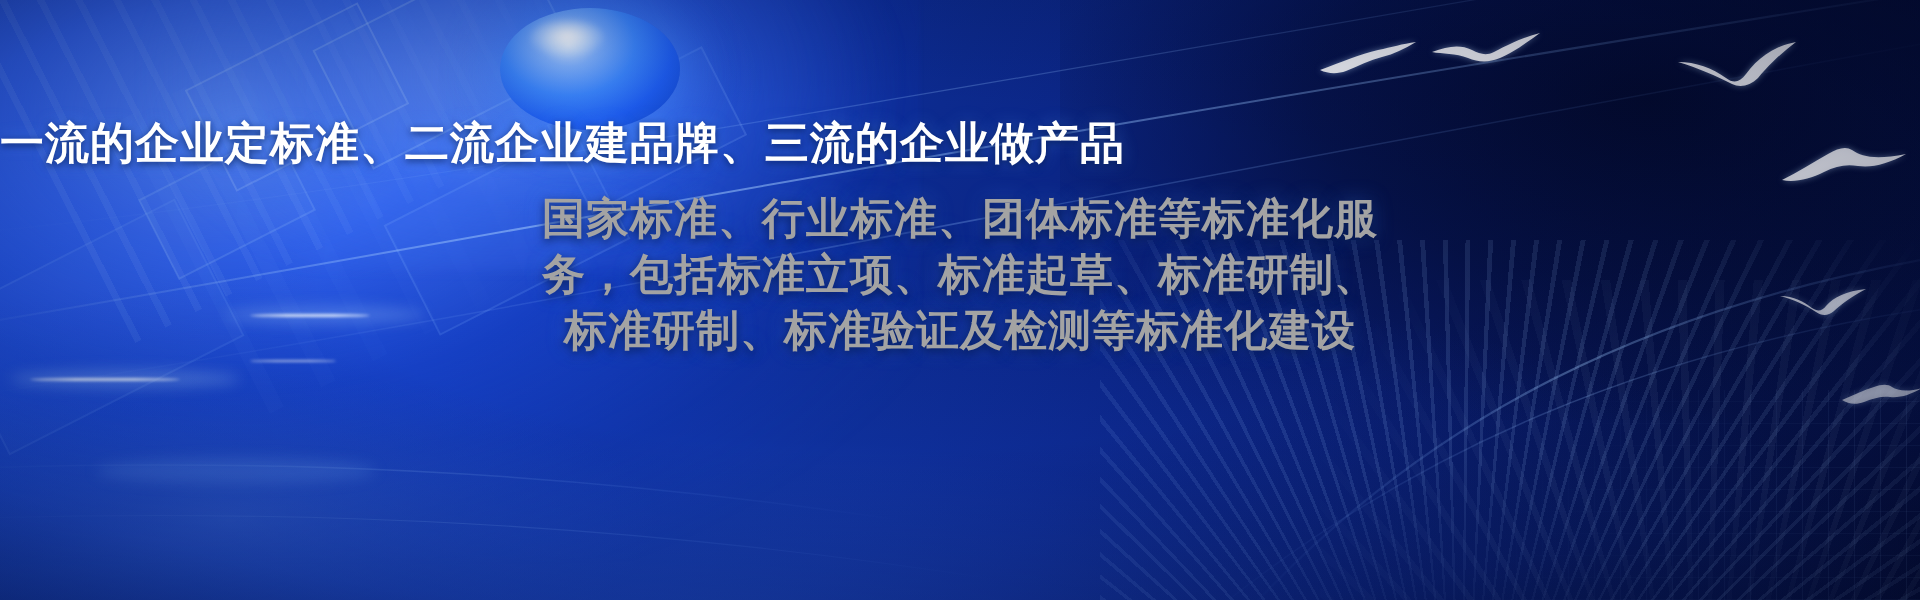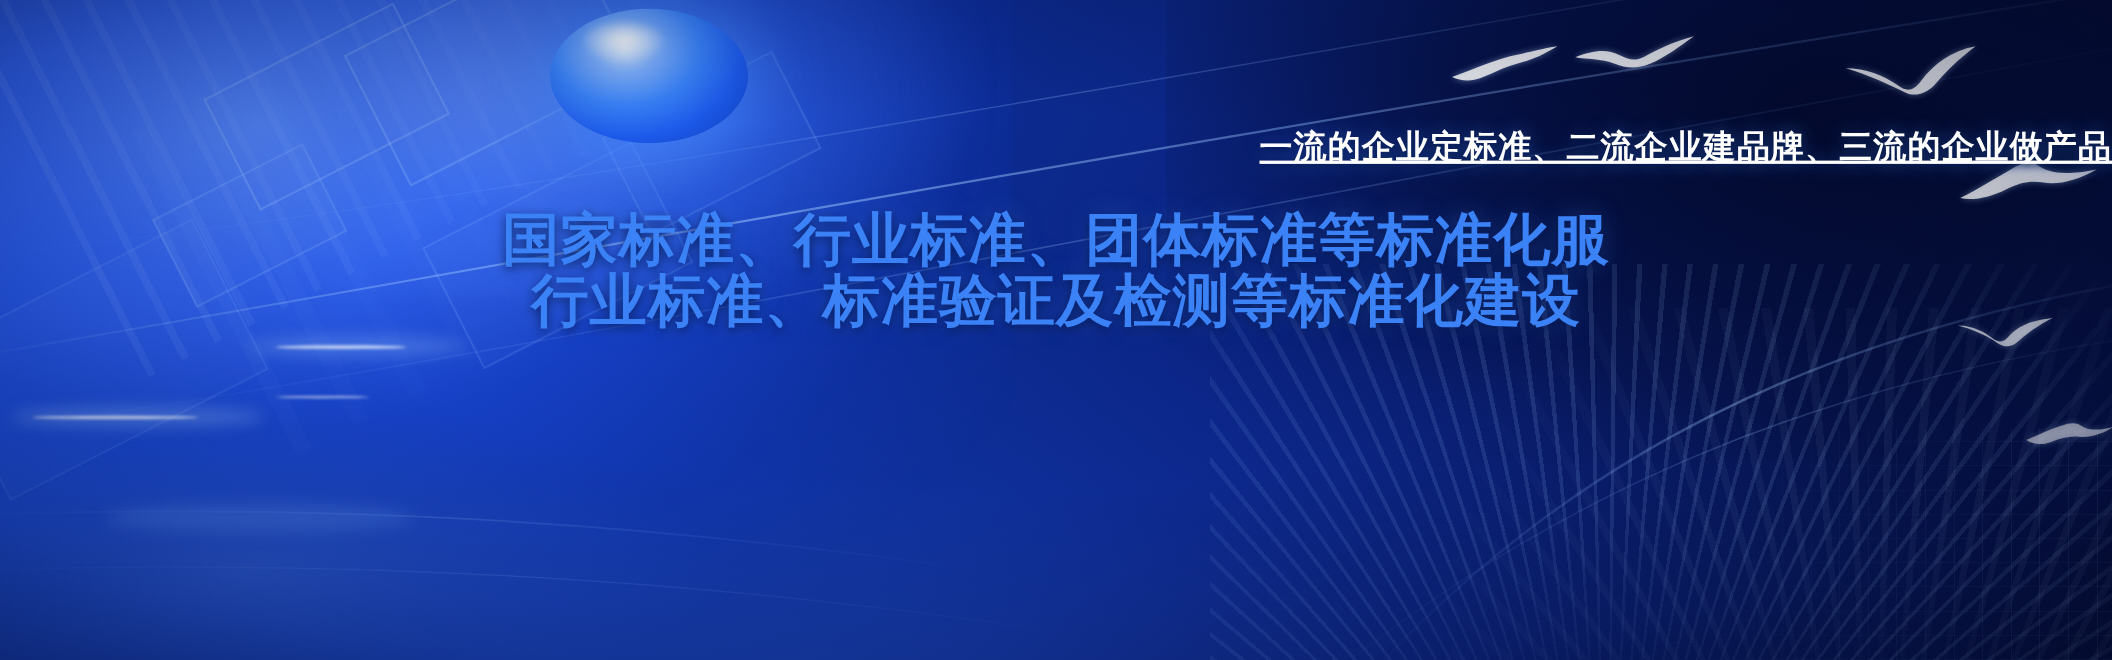--- a/index.html
+++ b/index.html
@@ -123,32 +123,31 @@
   .streak{position:absolute;border-radius:50%;background:rgba(255,255,255,.85);filter:blur(1.4px);}
   .streak-soft{position:absolute;border-radius:50%;filter:blur(7px);}
 
   
   .bird{position:absolute;}
   .bird svg{display:block;filter:blur(.5px) drop-shadow(0 0 3px rgba(190,220,255,.55));}
 
   
   .content{position:absolute;left:0;top:0;width:1920px;height:600px;z-index:20;}
   .headline{
-    position:absolute;left:0;top:114px;width:1920px;text-align:right;
-    color:#ffffff;font-size:30px;font-weight:700;letter-spacing:1px;
+    position:absolute;left:0;top:114px;width:1920px;text-align:left;
+    color:#ffffff;font-size:44px;font-weight:700;letter-spacing:1px;
     text-shadow:0 2px 7px rgba(0,20,70,.75),0 0 16px rgba(80,150,255,.45);
     white-space:nowrap;
-    text-decoration:underline;
   }
   .body-block{
     position:absolute;left:50%;top:190px;transform:translateX(-50%);
     width:1030px;text-align:center;
   }
   .body-line{
-    color:#3b82f6;font-size:52px;font-weight:700;line-height:56px;
+    color:#a3a3a3;font-size:43px;font-weight:700;line-height:56px;
     letter-spacing:1px;white-space:nowrap;
     text-shadow:0 3px 10px rgba(0,18,66,.8),0 0 20px rgba(70,140,255,.38);
   }
 </style>
 </head>
 <body>
 
 <div class="banner">
 
   <div class="bg-base"></div>
@@ -250,17 +249,18 @@
       <path d="M2,20 C 14,15 24,10 34,7 C 42,4 48,4 52,7 C 58,11 68,12 82,8 C 70,15 60,18 50,17 C 42,16 34,18 24,22 C 16,25 8,24 2,20 Z" fill="rgba(255,255,255,.62)"></path>
     </svg>
   </div>
 
   <div class="bg-vignette"></div>
 
   <div class="content">
     <div class="headline">一流的企业定标准、二流企业建品牌、三流的企业做产品</div>
     <div class="body-block">
       <div class="body-line">国家标准、行业标准、团体标准等标准化服</div>
-      <div class="body-line">行业标准、标准验证及检测等标准化建设</div>
+      <div class="body-line">务，包括标准立项、标准起草、标准研制、</div>
+      <div class="body-line">标准研制、标准验证及检测等标准化建设</div>
     </div>
   </div>
 
 </div>
 
 </body></html>

